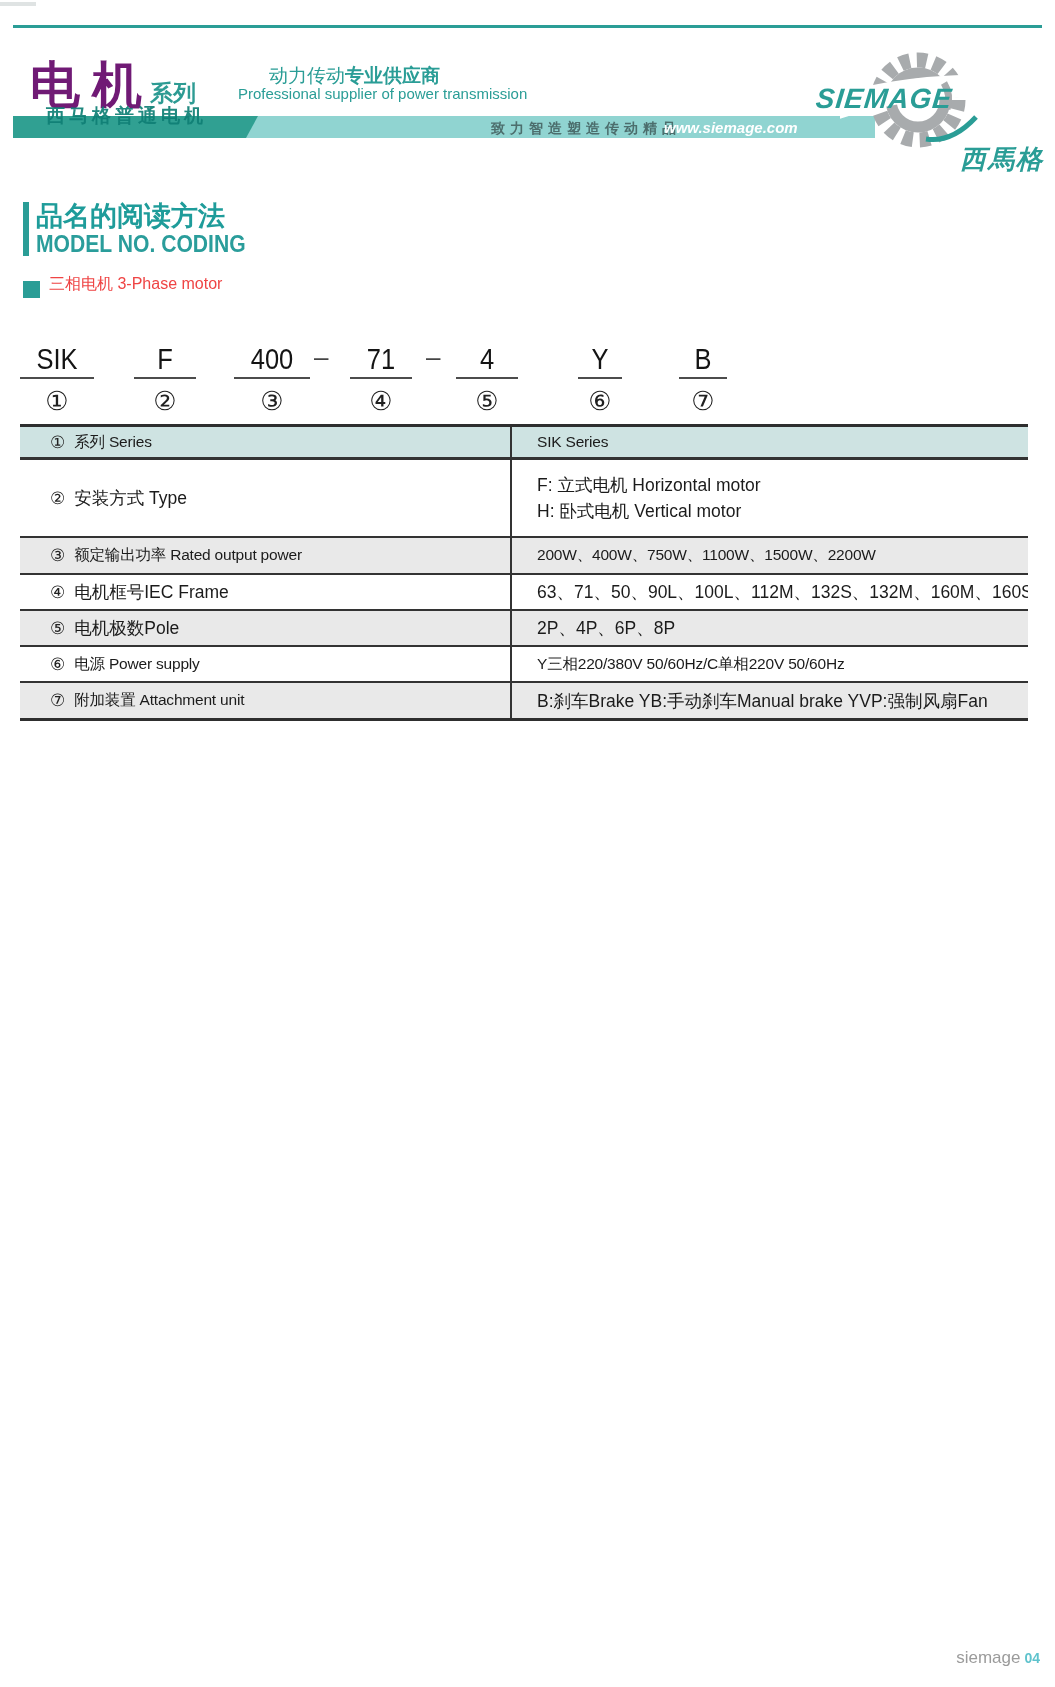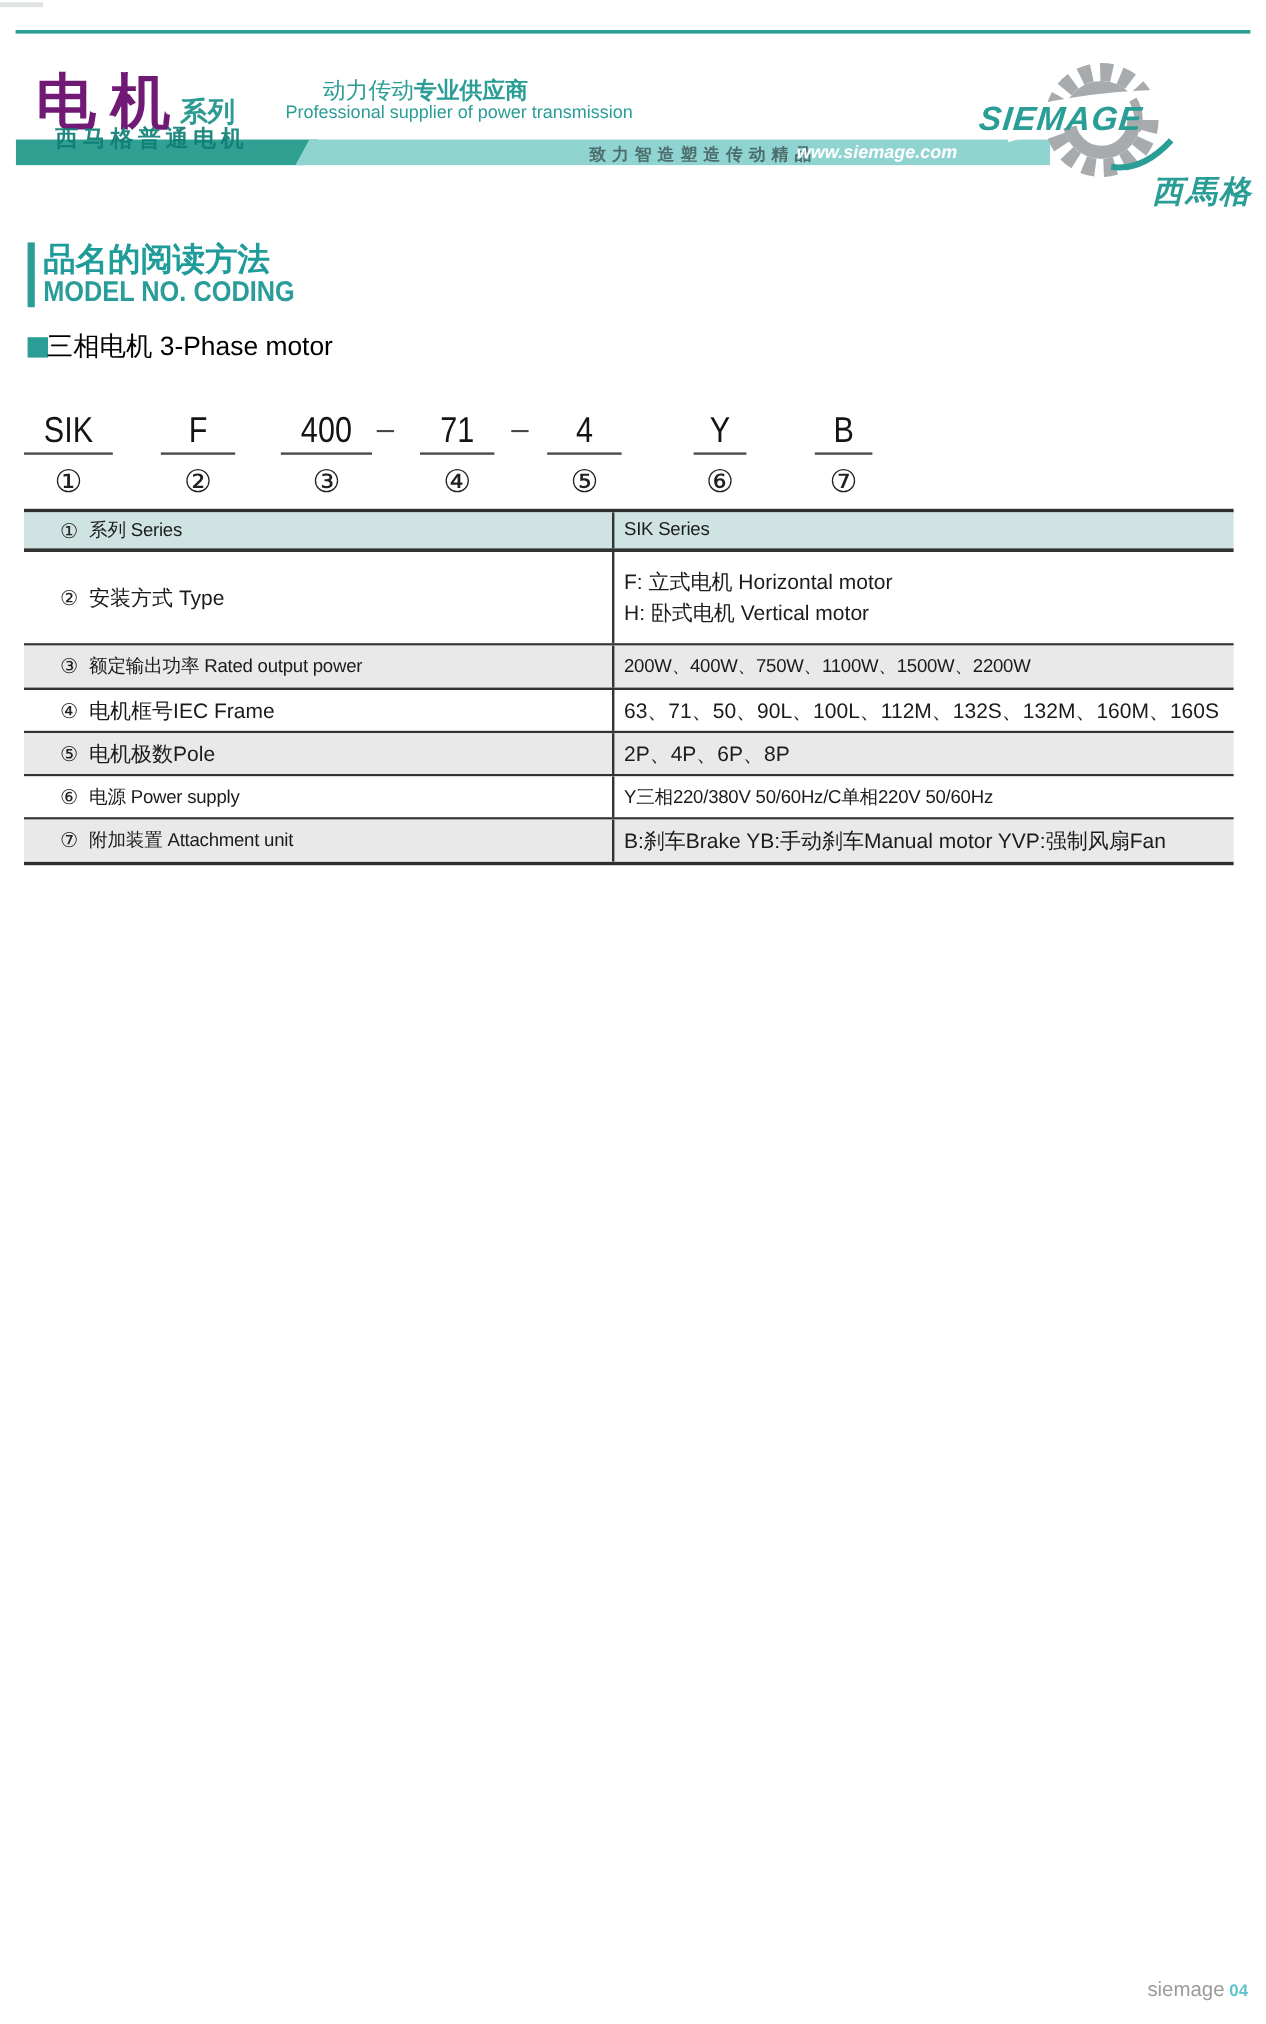--- a/index.html
+++ b/index.html
@@ -31,21 +31,21 @@
   .logo-cn { position:absolute; left:148px; top:60px; font-size:26px; font-weight:bold; font-style:italic;
                font-family:"Liberation Serif", serif; color:#2a9d96; letter-spacing:2px;margin-top:40px; }
 
   
   .title-bar { position:absolute; left:23px; top:202px; width:6px; height:54px; background:#2a9d96; }
   .title-cn { position:absolute; left:36px; top:198px; font-size:27px; font-weight:bold; color:#1e9c9a; }
   .title-en { position:absolute; left:36px; top:230px; font-size:24px; font-weight:bold; color:#2a9d9b;
               transform:scaleX(.88); transform-origin:left; letter-spacing:0; }
 
   .bullet { position:absolute; left:23px; top:281px; width:17px; height:17px; background:#2a9d96; }
-  .section-label { position:absolute; left:39px; top:274px; font-size:22px; color:#000000; }
+  .section-label { position:absolute; left:49px; top:274px; font-size:16px; color:#ef4444; }
 
   
   .codes { position:absolute; left:0; top:344px; width:780px; height:80px; }
   .seg { position:absolute; top:0; text-align:center; }
   .seg .code { display:block; font-size:30px; color:#141414; line-height:30px; transform:scaleX(.85); }
   .seg .rule { display:block; height:2px; background:#4c4c4c; margin-top:3px; }
   .seg .circ { display:block; font-size:26px; color:#202020; line-height:26px; margin-top:9px; }
   .seg1 { left:20px;  width:74px; }
   .seg2 { left:134px; width:62px; }
   .seg3 { left:234px; width:76px; }
@@ -56,21 +56,21 @@
   .dash { position:absolute; top:0; font-size:26px; color:#444; line-height:26px; }
   .dash1 { left:314px; } .dash2 { left:426px; }
 
   
   .mtable { position:absolute; left:20px; top:424px; width:1008px;
             border-top:3px solid #2e2e2e; border-bottom:3px solid #2e2e2e; }
   .trow { display:flex; border-bottom:2px solid #333; }
   .trow:last-child { border-bottom:none; }
   .c1 { width:490px; display:flex; align-items:center; padding-left:30px; }
   .c2 { flex:1; border-left:2px solid #333; display:flex; flex-direction:column; justify-content:center;
-        padding-left:8px; overflow:hidden; }
+        padding-left:25px; overflow:hidden; }
   .cnum { font-size:17px; color:#222; margin-right:9px; }
   .clabel { font-size:17.5px; color:#1b1b1b; white-space:nowrap; }
   .cval { font-size:17.5px; color:#1b1b1b; white-space:nowrap; }
   .narrow { font-size:15.5px !important; letter-spacing:-0.2px; }
   .shade-teal { background:#cee3e2; }
   .shade-gray { background:#e9e9e9; }
   .shade-white { background:#fff; }
   .r1 { height:33px; border-bottom-width:3px; }
   .r2 { height:78px; }
   .r3 { height:37px; }
@@ -225,21 +225,21 @@
         <span class="cval narrow">Y三相220/380V 50/60Hz/C单相220V 50/60Hz</span>
       </div>
     </div>
 
     <div class="trow r7 shade-gray">
       <div class="c1">
         <span class="cnum">⑦</span>
         <span class="clabel narrow">附加装置 Attachment unit</span>
       </div>
       <div class="c2">
-        <span class="cval">B:刹车Brake  YB:手动刹车Manual motor YVP:强制风扇Fan</span>
+        <span class="cval">B:刹车Brake  YB:手动刹车Manual brake YVP:强制风扇Fan</span>
       </div>
     </div>
 
   </div>
 
   <div class="footer">
     <span class="f-brand">siemage</span><span class="f-page">04</span>
   </div>
 
 </div>

